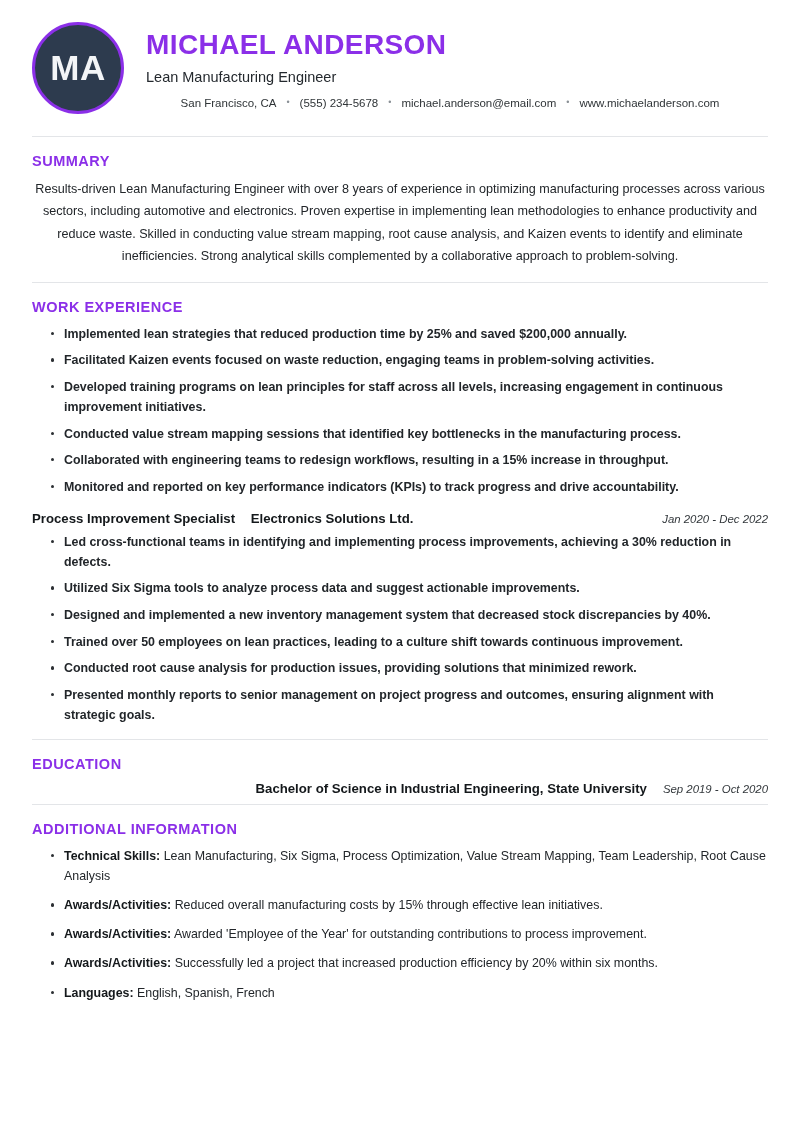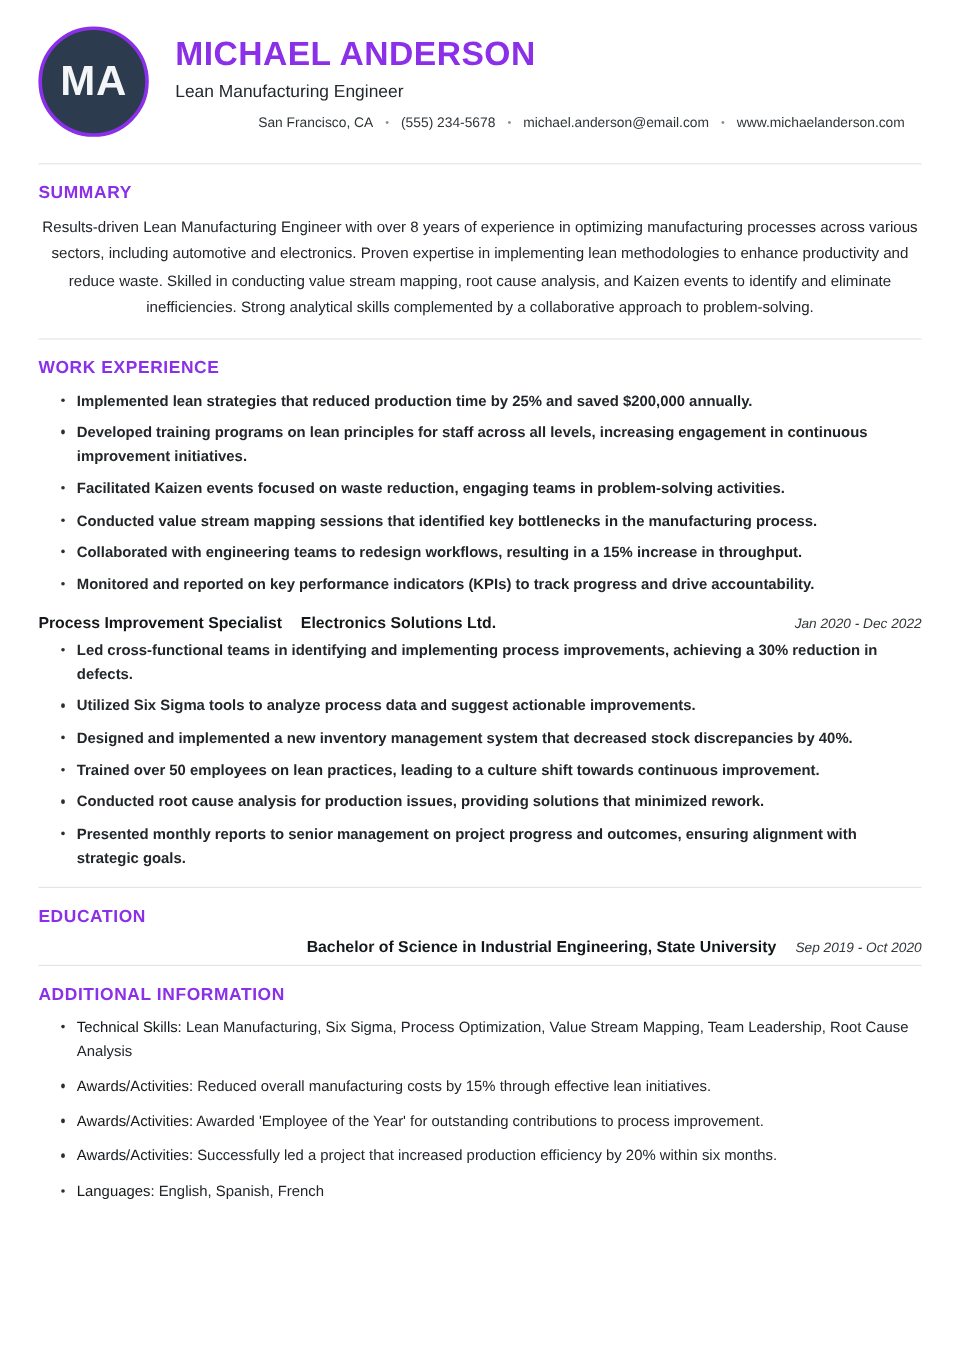--- a/index.html
+++ b/index.html
@@ -61,21 +61,21 @@
   .job-subtitle {
     font-size: 14.5px;
     color: #24292e;
     margin: 0 0 12px 0;
     font-weight: normal;
   }
   .contact-line {
     display: flex;
     align-items: center;
     flex-wrap: wrap;
-    justify-content: flex-end;
+    justify-content: center;
     font-size: 11.5px;
     color: #2f3437;
     padding-right: 14px;
   }
   .contact-item { white-space: nowrap; }
   .contact-sep {
     color: #8a9096;
     margin: 0 10px;
     font-size: 9px;
     line-height: 1;
@@ -176,21 +176,21 @@
   ul.addl li:before {
     content: "";
     position: absolute;
     left: 0;
     top: 8px;
     width: 3.4px;
     height: 3.4px;
     border-radius: 50%;
     background: #2b2f33;
   }
-  .addl-label { font-weight: normal; color: #14181b; }
+  .addl-label { font-weight: bold; color: #14181b; }
   .pad-bottom { height: 18px; }
 </style>
 </head>
 <body>
 
 <div class="page">
 
   <div class="header">
     <div class="avatar">
       <span>MA</span>
@@ -216,22 +216,22 @@
     <p class="summary-text">Results-driven Lean Manufacturing Engineer with over 8 years of experience in optimizing manufacturing processes across various sectors, including automotive and electronics. Proven expertise in implementing lean methodologies to enhance productivity and reduce waste. Skilled in conducting value stream mapping, root cause analysis, and Kaizen events to identify and eliminate inefficiencies. Strong analytical skills complemented by a collaborative approach to problem-solving.</p>
   </div>
 
   <div class="divider"></div>
   <div class="section">
     <div class="section-title">WORK EXPERIENCE</div>
 
     <div class="entry">
       <ul class="bullets">
         <li>Implemented lean strategies that reduced production time by 25% and saved $200,000 annually.</li>
+        <li>Facilitated Kaizen events focused on waste reduction, engaging teams in problem-solving activities.</li>
         <li>Developed training programs on lean principles for staff across all levels, increasing engagement in continuous improvement initiatives.</li>
-        <li>Facilitated Kaizen events focused on waste reduction, engaging teams in problem-solving activities.</li>
         <li>Conducted value stream mapping sessions that identified key bottlenecks in the manufacturing process.</li>
         <li>Collaborated with engineering teams to redesign workflows, resulting in a 15% increase in throughput.</li>
         <li>Monitored and reported on key performance indicators (KPIs) to track progress and drive accountability.</li>
       </ul>
     </div>
 
     <div class="entry">
       <div class="entry-head">
         <div class="entry-left">
           <span>Process Improvement Specialist</span>

